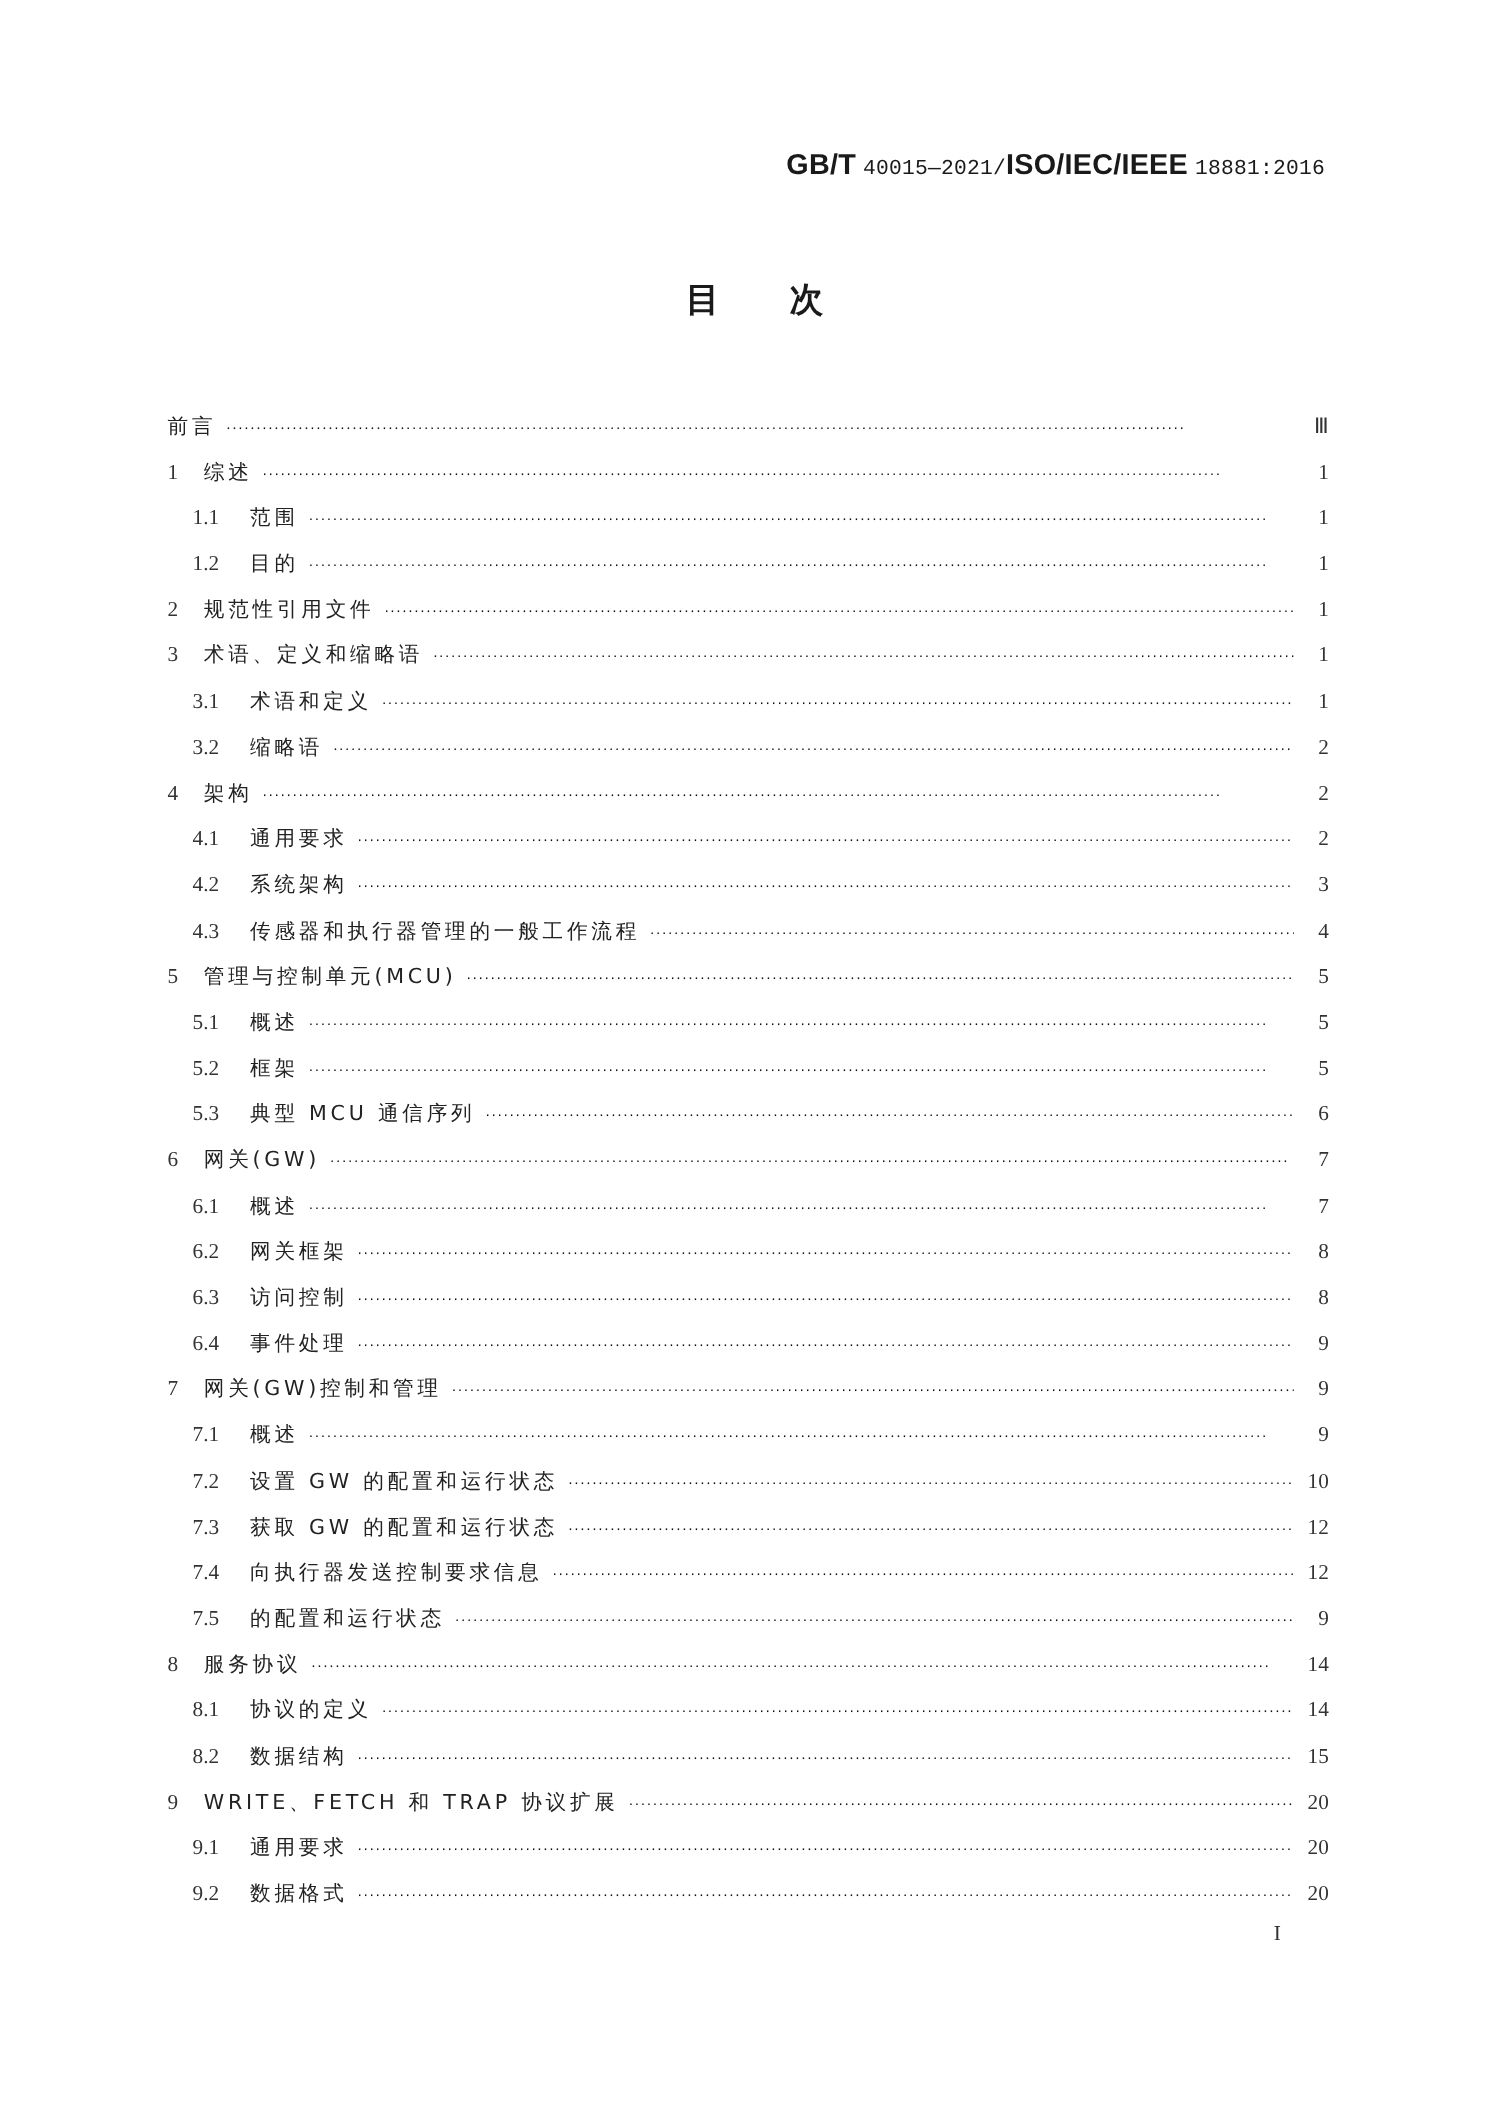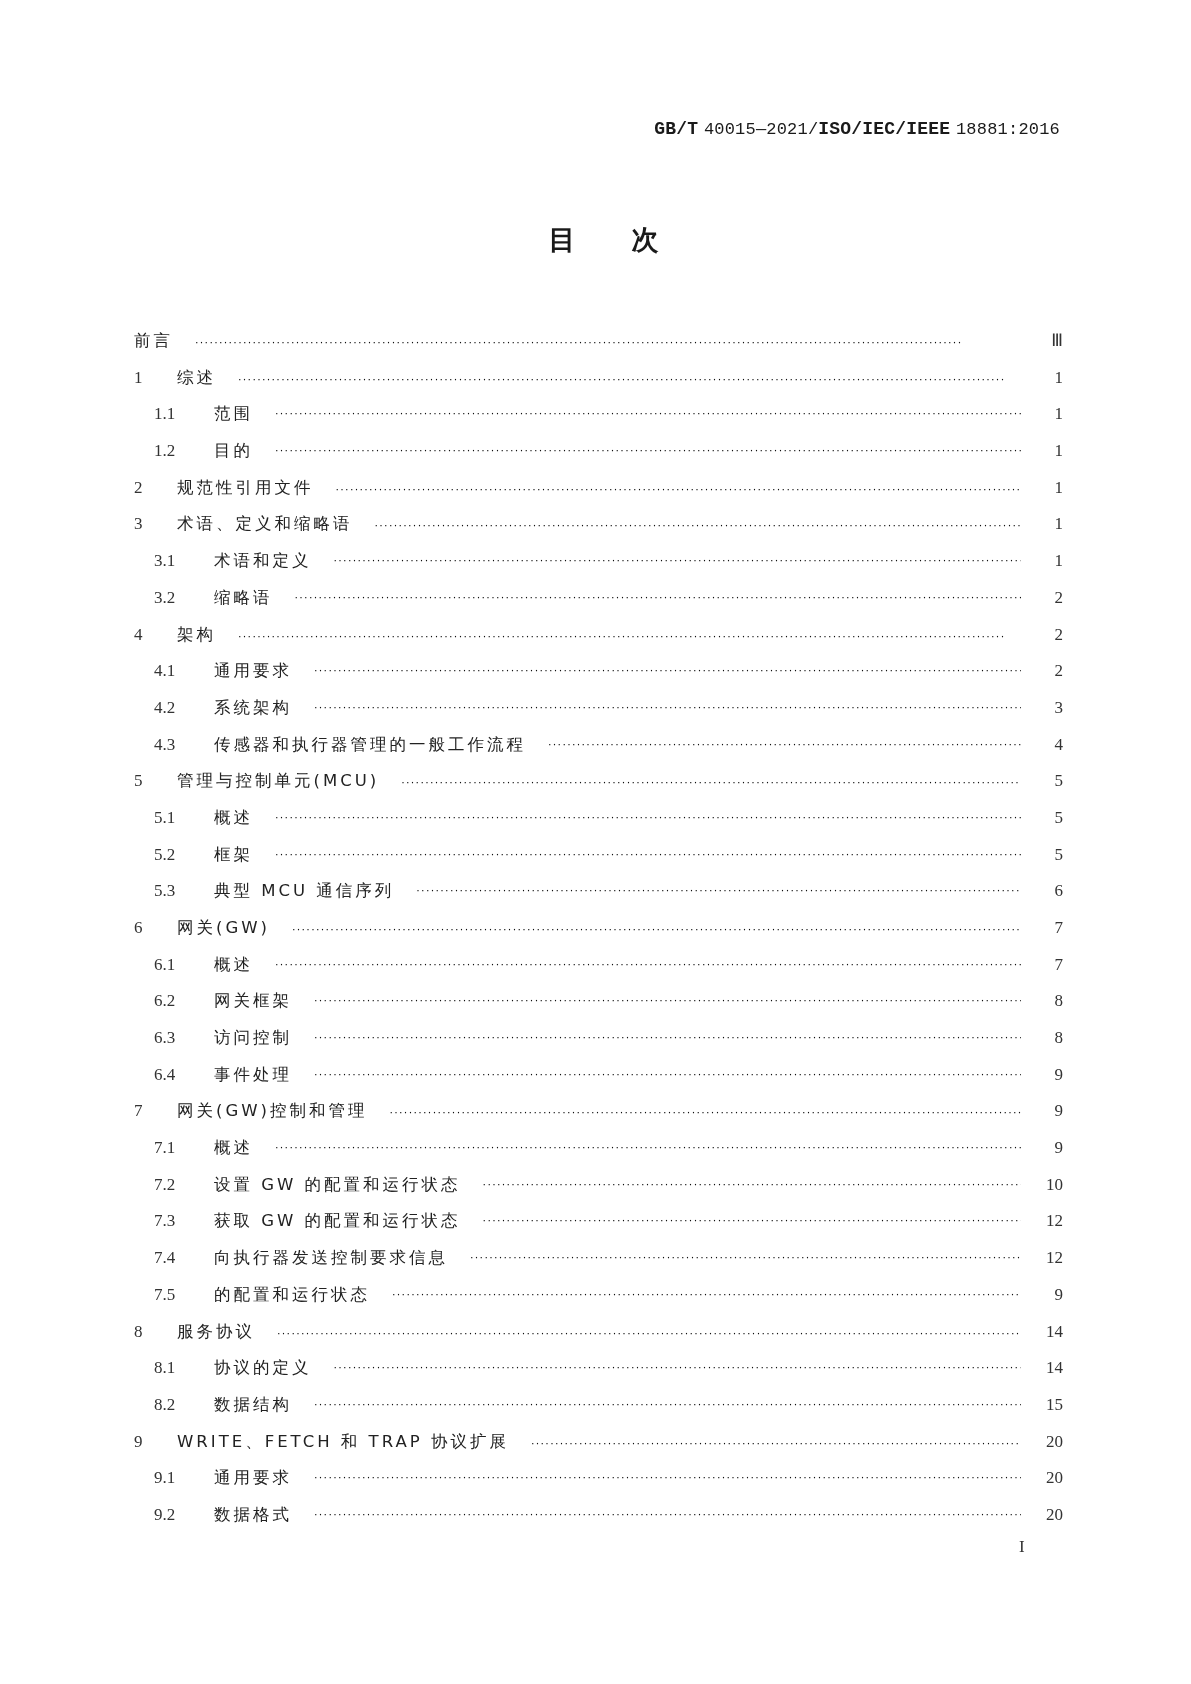--- a/index.html
+++ b/index.html
@@ -16,21 +16,21 @@
       font-family: "DejaVu Serif", "Liberation Serif", serif;
     }
     .header {
       position: absolute;
       top: 118px;
       right: 131px;
       font-size: 17px;
       letter-spacing: 0.2px;
       white-space: nowrap;
     }
-    .header .std-code { font-family: Liberation Mono, monospace; font-weight: bold; font-size: 18px; }
+    .header .std-code { font-family: Liberation Sans, sans-serif; font-weight: bold; font-size: 23px; }
     .header .std-num { font-family: Liberation Mono, monospace; font-size: 17px; }
     .title {
       position: absolute;
       top: 222px;
       left: 0;
       width: 1191px;
       text-align: center;
       font-family: "DejaVu Sans", sans-serif;
       font-size: 27px;
       font-weight: bold;
@@ -44,23 +44,22 @@
       left: 134px;
       width: 929px;
     }
     .toc-row {
       display: flex;
       align-items: baseline;
       height: 36.7px;
       font-size: 17px;
       line-height: 36.7px;
       white-space: nowrap;
-      gap: 14px;
-    }
-    .toc-row.level-2 { padding-left: 20px; align-items: flex-end; }
+    }
+    .toc-row.level-2 { padding-left: 20px; }
     .num {
       font-family: "Liberation Serif", serif;
       color: #333;
       display: inline-block;
     }
     .level-1 .num { width: 29px; }
     .level-2 .num { width: 46px; }
     .label {
       font-family: "DejaVu Sans", sans-serif;
       font-size: 16.5px;

